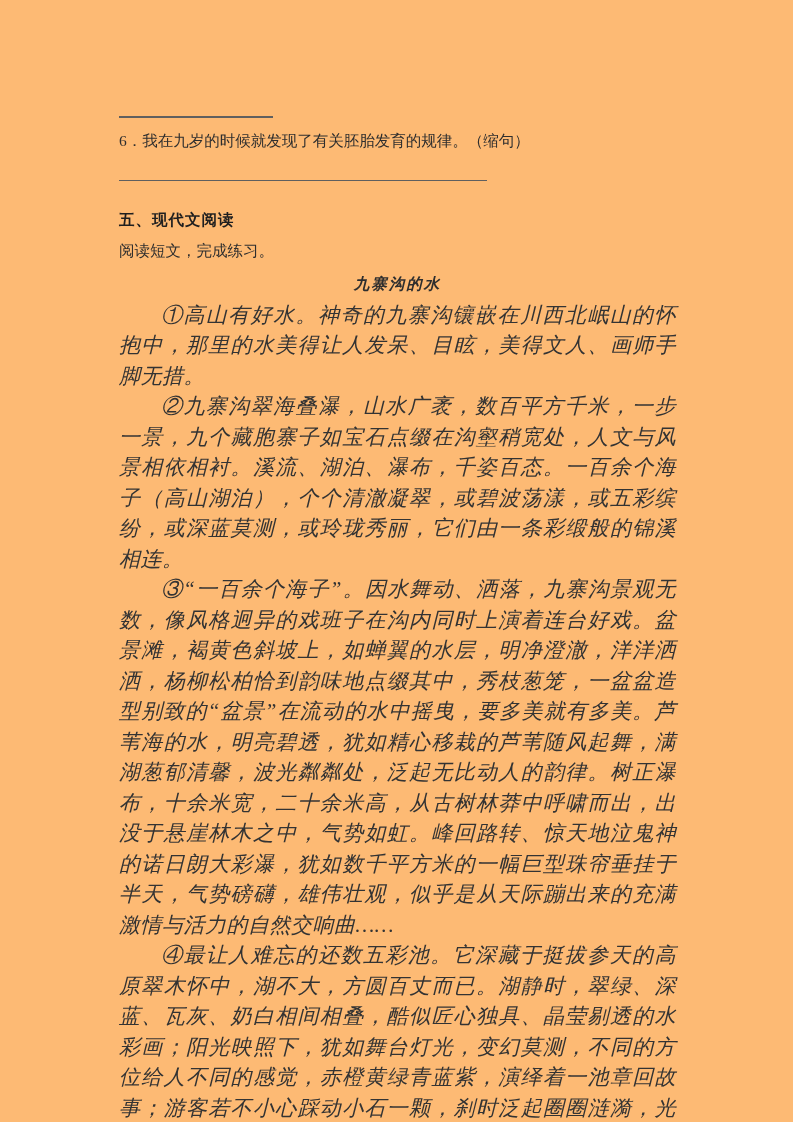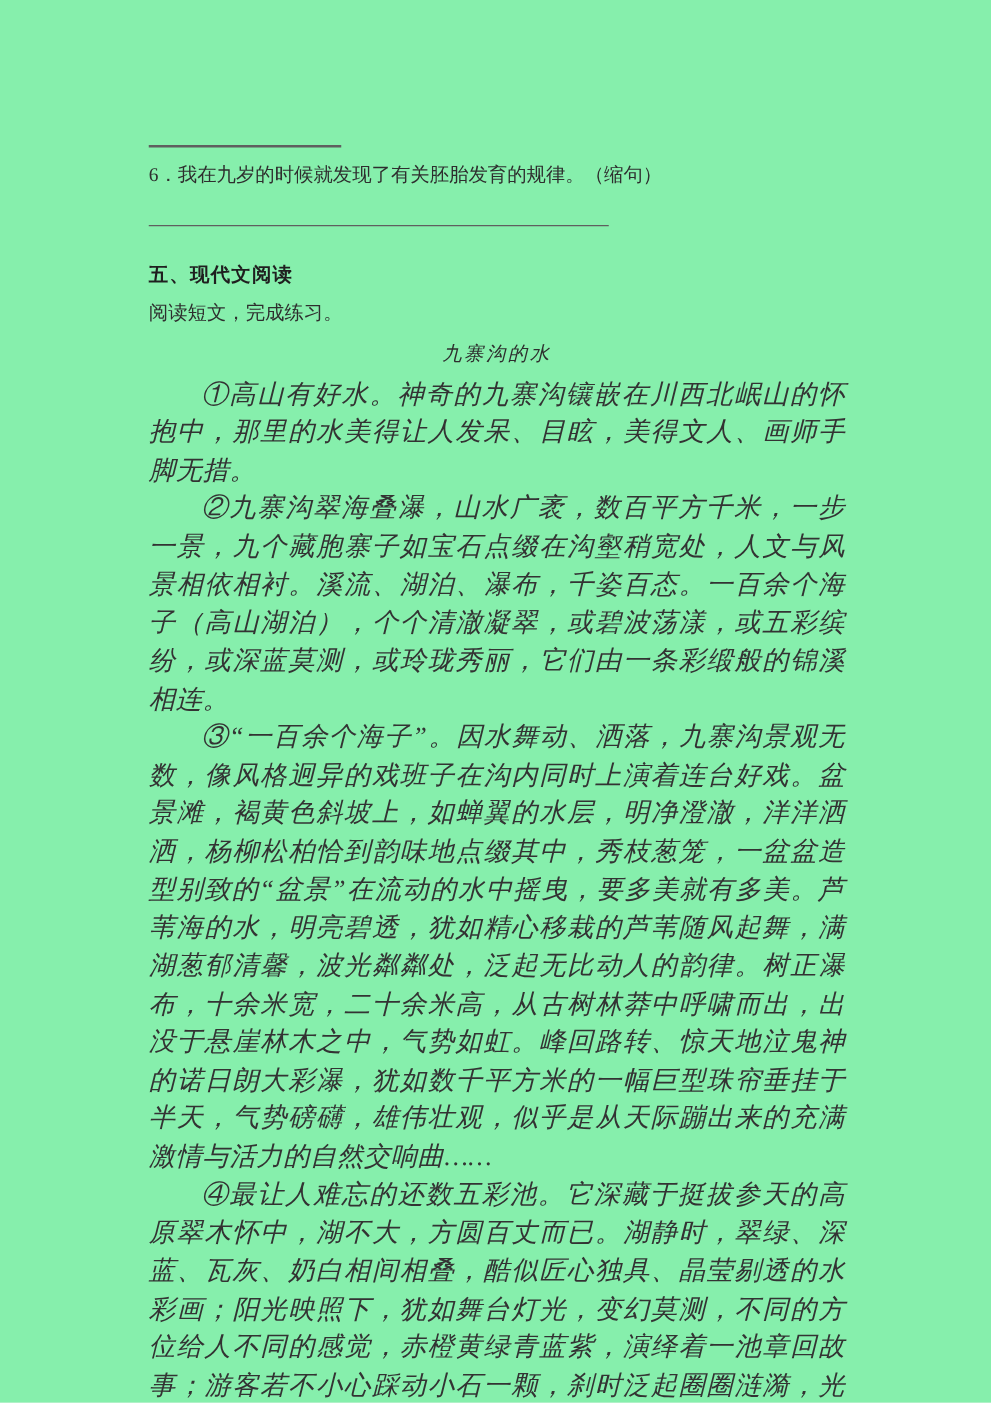--- a/index.html
+++ b/index.html
@@ -7,21 +7,21 @@
   body {
     background: #f6f6f6;
     font-family: "Liberation Serif", "DejaVu Serif", serif;
     color: #2e2e2e;
     -webkit-font-smoothing: antialiased;
   }
   .page {
     position: relative;
     width: 793px;
     height: 1122px;
-    background: #86efac;
+    background: #fdba74;
     overflow: hidden;
   }
   .content {
     position: absolute;
     left: 119px;
     top: 0;
     width: 557px;
   }
   .answer-line {
     border-bottom: 2px solid #5f5f5f;
@@ -44,21 +44,21 @@
     letter-spacing: 1px;
   }
   .instruction {
     margin-top: 9px;
     font-size: 15.5px;
     line-height: 21px;
   }
   .passage-title {
     margin-top: 8px;
     text-align: center;
-    font-weight: 400;
+    font-weight: 700;
     font-style: italic;
     font-size: 15.5px;
     line-height: 30.5px;
     letter-spacing: 2px;
   }
   p.passage-para {
     font-size: 21px;
     line-height: 30.5px;
     text-indent: 2em;
     text-align: justify;

